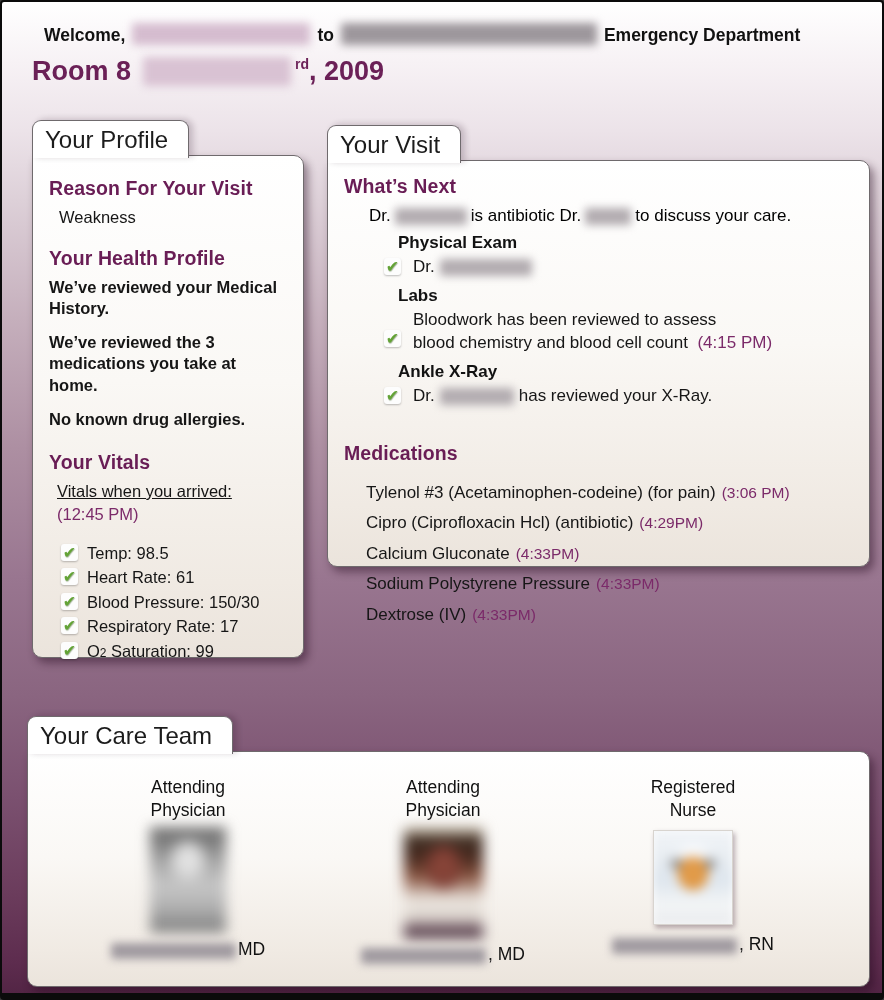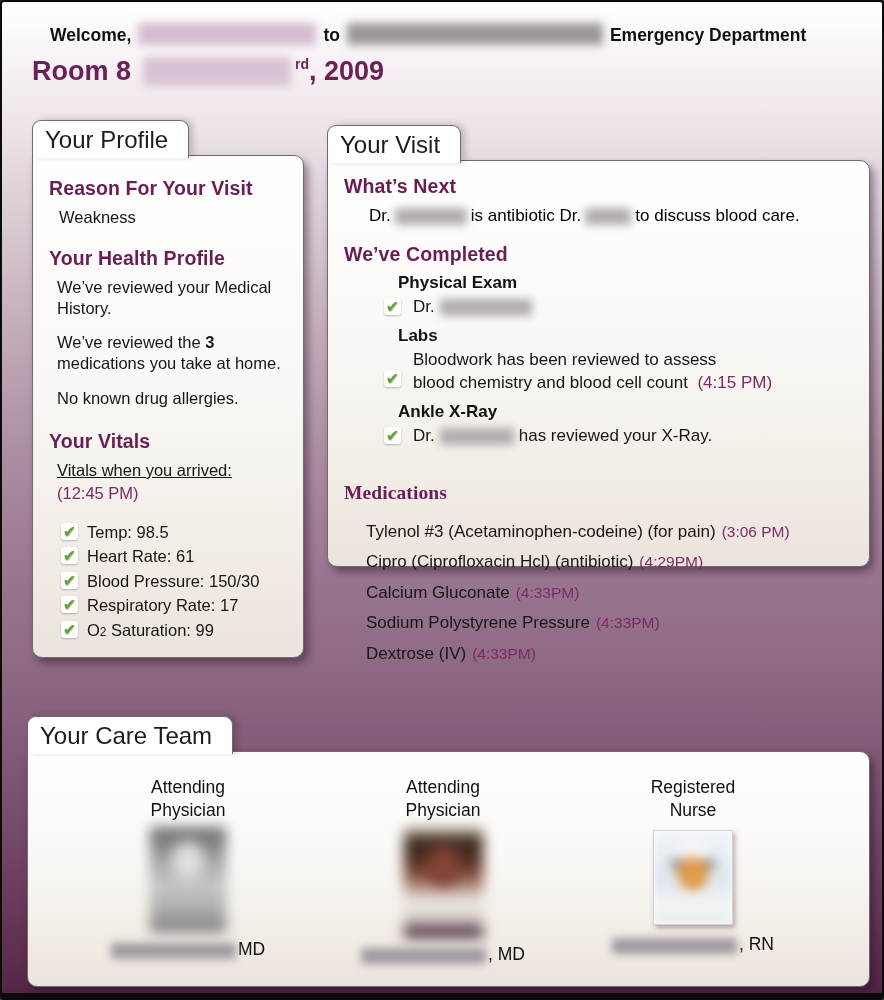--- a/index.html
+++ b/index.html
@@ -20,21 +20,21 @@
   }
   .redact {
     display: inline-block;
     border-radius: 2px;
     filter: blur(4px);
     vertical-align: -4px;
   }
 
   
   #welcome-line {
-    position: absolute; top: 21px; left: 48px;
+    position: absolute; top: 21px; left: 42px;
     font-size: 17.5px; font-weight: bold; color: #111;
     white-space: nowrap;
   }
   #welcome-line .redact { margin: 0 7px; }
   .r-patient { width: 178px; height: 22px; background: #d5bccf; }
   .r-hospital { width: 256px; height: 22px; background: #9d979c; }
   #room-line {
     position: absolute; top: 54px; left: 30px;
     font-size: 27px; font-weight: bold; color: #6b2057;
     white-space: nowrap;
@@ -75,21 +75,21 @@
     font-size: 19.5px; font-weight: bold; color: #691d55;
     letter-spacing: 0.1px;
   }
   .body-text { font-size: 16.5px; color: #161616; line-height: 1.28; }
   .ptime { color: #7b2a69; }
 
   
   #profile-card .sec1 { margin-top: 21px; }
   #reason-value { margin: 7px 0 0 10px; }
   #profile-card .sec2 { margin-top: 19px; }
-  .hp-p { margin: 7px 0 0 8px; width: 240px; }
+  .hp-p { margin: 7px 0 0 0; width: 240px; font-weight: bold; }
   .hp-p + .hp-p { margin-top: 13px; }
   #profile-card .sec3 { margin-top: 21px; }
   #vitals-intro { margin: 7px 0 0 8px; text-decoration: underline; }
   #vitals-time { margin: 3px 0 16px 8px; font-size: 16.5px; }
   #vitals-list { margin: 17px 0 0 0; }
   .vital-row {
     position: relative;
     padding-left: 38px;
     font-size: 16.5px; color: #161616;
     line-height: 24.5px;
@@ -121,21 +121,21 @@
   }
   .chk-line {
     position: relative; margin-top: 3px;
     padding-left: 69px; font-size: 17px; color: #161616; line-height: 1.35;
   }
   .chk-line .check { position: absolute; left: 40px; top: 2px; }
   .chk-line.two-line .check { top: 21px; }
   .chk-line .redact { margin: 0 5px; }
   .r-dr3 { width: 92px; height: 17px; background: #b2acb0; }
   .r-dr4 { width: 74px; height: 17px; background: #b2acb0; }
-  #meds-heading { margin-top: 34px; font-family: Liberation Serif, serif; }
+  #meds-heading { margin-top: 34px; }
   #meds-list { margin: 13px 0 0 22px; }
   .med-row { font-size: 17px; color: #161616; line-height: 30.5px; white-space: nowrap; }
   .med-time { font-size: 15.5px; color: #7b2a69; margin-left: 6px; }
 
   
   .member { position: absolute; width: 240px; text-align: center; }
   #member-0 { left: 40px; top: 24px; }
   #member-1 { left: 295px; top: 24px; }
   #member-2 { left: 545px; top: 24px; }
   .role { font-size: 17.5px; color: #111; line-height: 1.3; }
@@ -224,24 +224,23 @@
 
     </div>
   </div>
 
   <div id="visit-card" class="card">
     <div class="tab">Your Visit</div>
     <div class="card-inner">
 
       <h2 class="sec sec1">What’s Next</h2>
       <div id="whatsnext-line">
-        <span>Dr.</span><span class="redact r-dr1"></span><span>is antibiotic Dr.</span><span class="redact r-dr2"></span><span>to discuss blood care.</span>
-      </div>
-
-      <h2 class="sec sec2">We’ve Completed</h2>
+        <span>Dr.</span><span class="redact r-dr1"></span><span>is antibiotic Dr.</span><span class="redact r-dr2"></span><span>to discuss your care.</span>
+      </div>
+
 
       <div class="done-title">Physical Exam</div>
       <div class="chk-line">
         <span class="check">✔</span>
         <span>Dr.</span><span class="redact r-dr3"></span>
       </div>
 
       <div class="done-title">Labs</div>
       <div class="chk-line two-line">
         <span class="check">✔</span>

